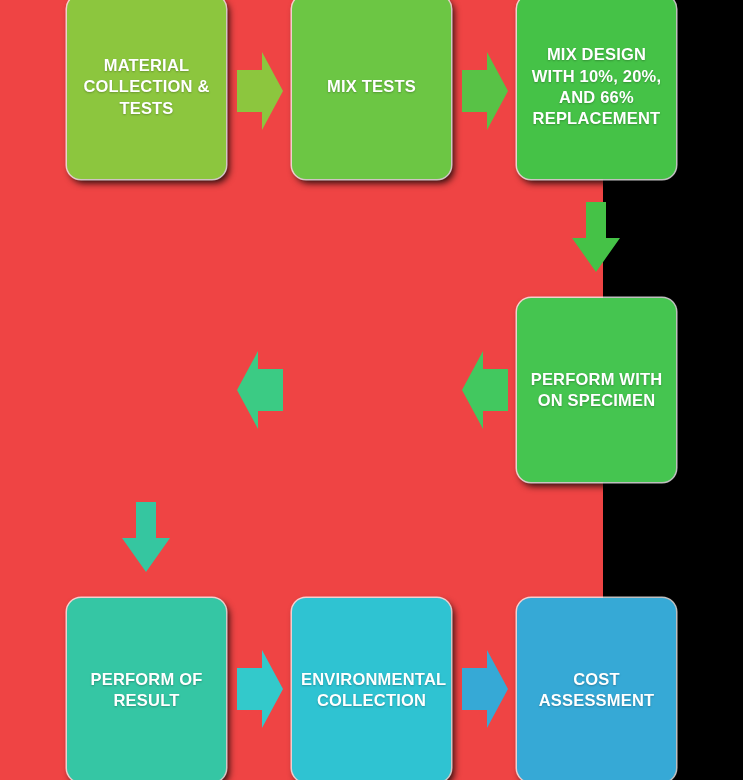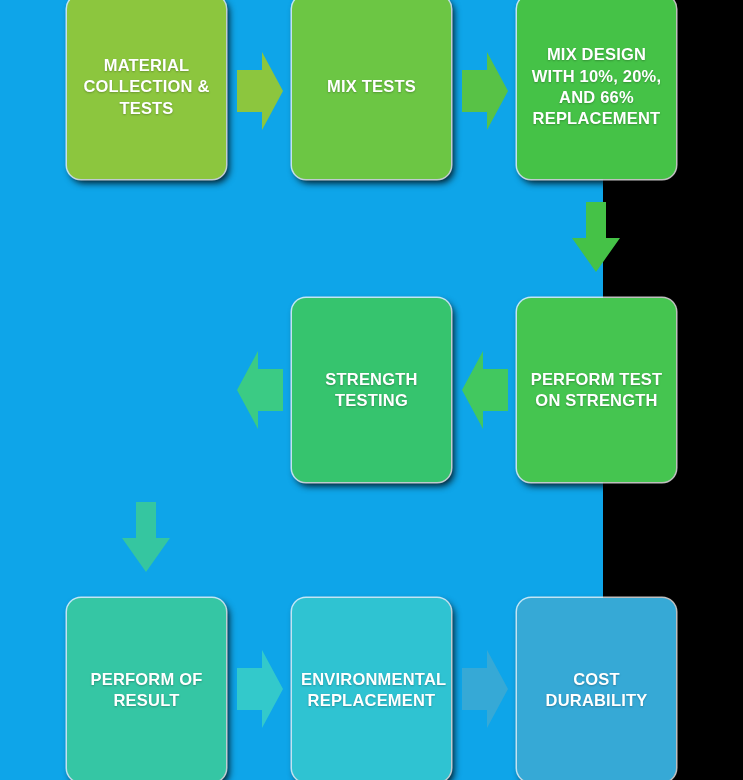--- a/index.html
+++ b/index.html
@@ -10,21 +10,21 @@
   body {
     width: 743px;
     height: 780px;
     overflow: hidden;
     font-family: "Liberation Sans", sans-serif;
   }
   #flowchart {
     position: relative;
     width: 603px;
     height: 780px;
-    background: #0ea5e9;
+    background: #ef4444;
   }
 
   
   .node {
     position: absolute;
     width: 159px;
     border-radius: 14px;
     box-sizing: border-box;
     display: flex;
     align-items: center;
@@ -112,57 +112,54 @@
     </svg>
   </div>
 
 
   <div class="arrow arrow-left ar-l2b">
     <svg width="46" height="78" viewBox="0 0 46 78" aria-hidden="true">
       <polygon points="46,18 21,18 21,0 0,39 21,78 21,60 46,60" fill="#3BCB84"></polygon>
     </svg>
   </div>
 
-  <div class="node row2 col2" style="background: rgb(54, 196, 110);">
-    <span class="label">STRENGTH TESTING</span>
-  </div>
 
   <div class="arrow arrow-left ar-l2a">
     <svg width="46" height="78" viewBox="0 0 46 78" aria-hidden="true">
       <polygon points="46,18 21,18 21,0 0,39 21,78 21,60 46,60" fill="#42C85F"></polygon>
     </svg>
   </div>
 
   <div class="node row2 col3" style="background: rgb(69, 197, 80);">
-    <span class="label">PERFORM TEST ON STRENGTH</span>
+    <span class="label">PERFORM WITH ON SPECIMEN</span>
   </div>
 
   <div class="arrow arrow-down ar-d2">
     <svg width="48" height="70" viewBox="0 0 48 70" aria-hidden="true">
       <polygon points="14,0 34,0 34,36 48,36 24,70 0,36 14,36" fill="#35C6A0"></polygon>
     </svg>
   </div>
 
   <div class="node row3 col1" style="background: rgb(53, 198, 164);">
     <span class="label">PERFORM OF RESULT</span>
   </div>
 
   <div class="arrow arrow-right ar-r3a">
     <svg width="46" height="78" viewBox="0 0 46 78" aria-hidden="true">
       <polygon points="0,18 25,18 25,0 46,39 25,78 25,60 0,60" fill="#33C9CB"></polygon>
     </svg>
   </div>
 
   <div class="node row3 col2" style="background: rgb(47, 195, 210);">
-    <span class="label">ENVIRONMENTAL REPLACEMENT</span>
+    <span class="label">ENVIRONMENTAL COLLECTION</span>
   </div>
 
   <div class="arrow arrow-right ar-r3b">
     <svg width="46" height="78" viewBox="0 0 46 78" aria-hidden="true">
       <polygon points="0,18 25,18 25,0 46,39 25,78 25,60 0,60" fill="#36A9D6"></polygon>
     </svg>
   </div>
 
   <div class="node row3 col3" style="background: rgb(54, 169, 214);">
-    <span class="label">COST DURABILITY</span>
+    <span class="label">COST ASSESSMENT</span>
   </div>
 
 </div>
 
 </body></html>

